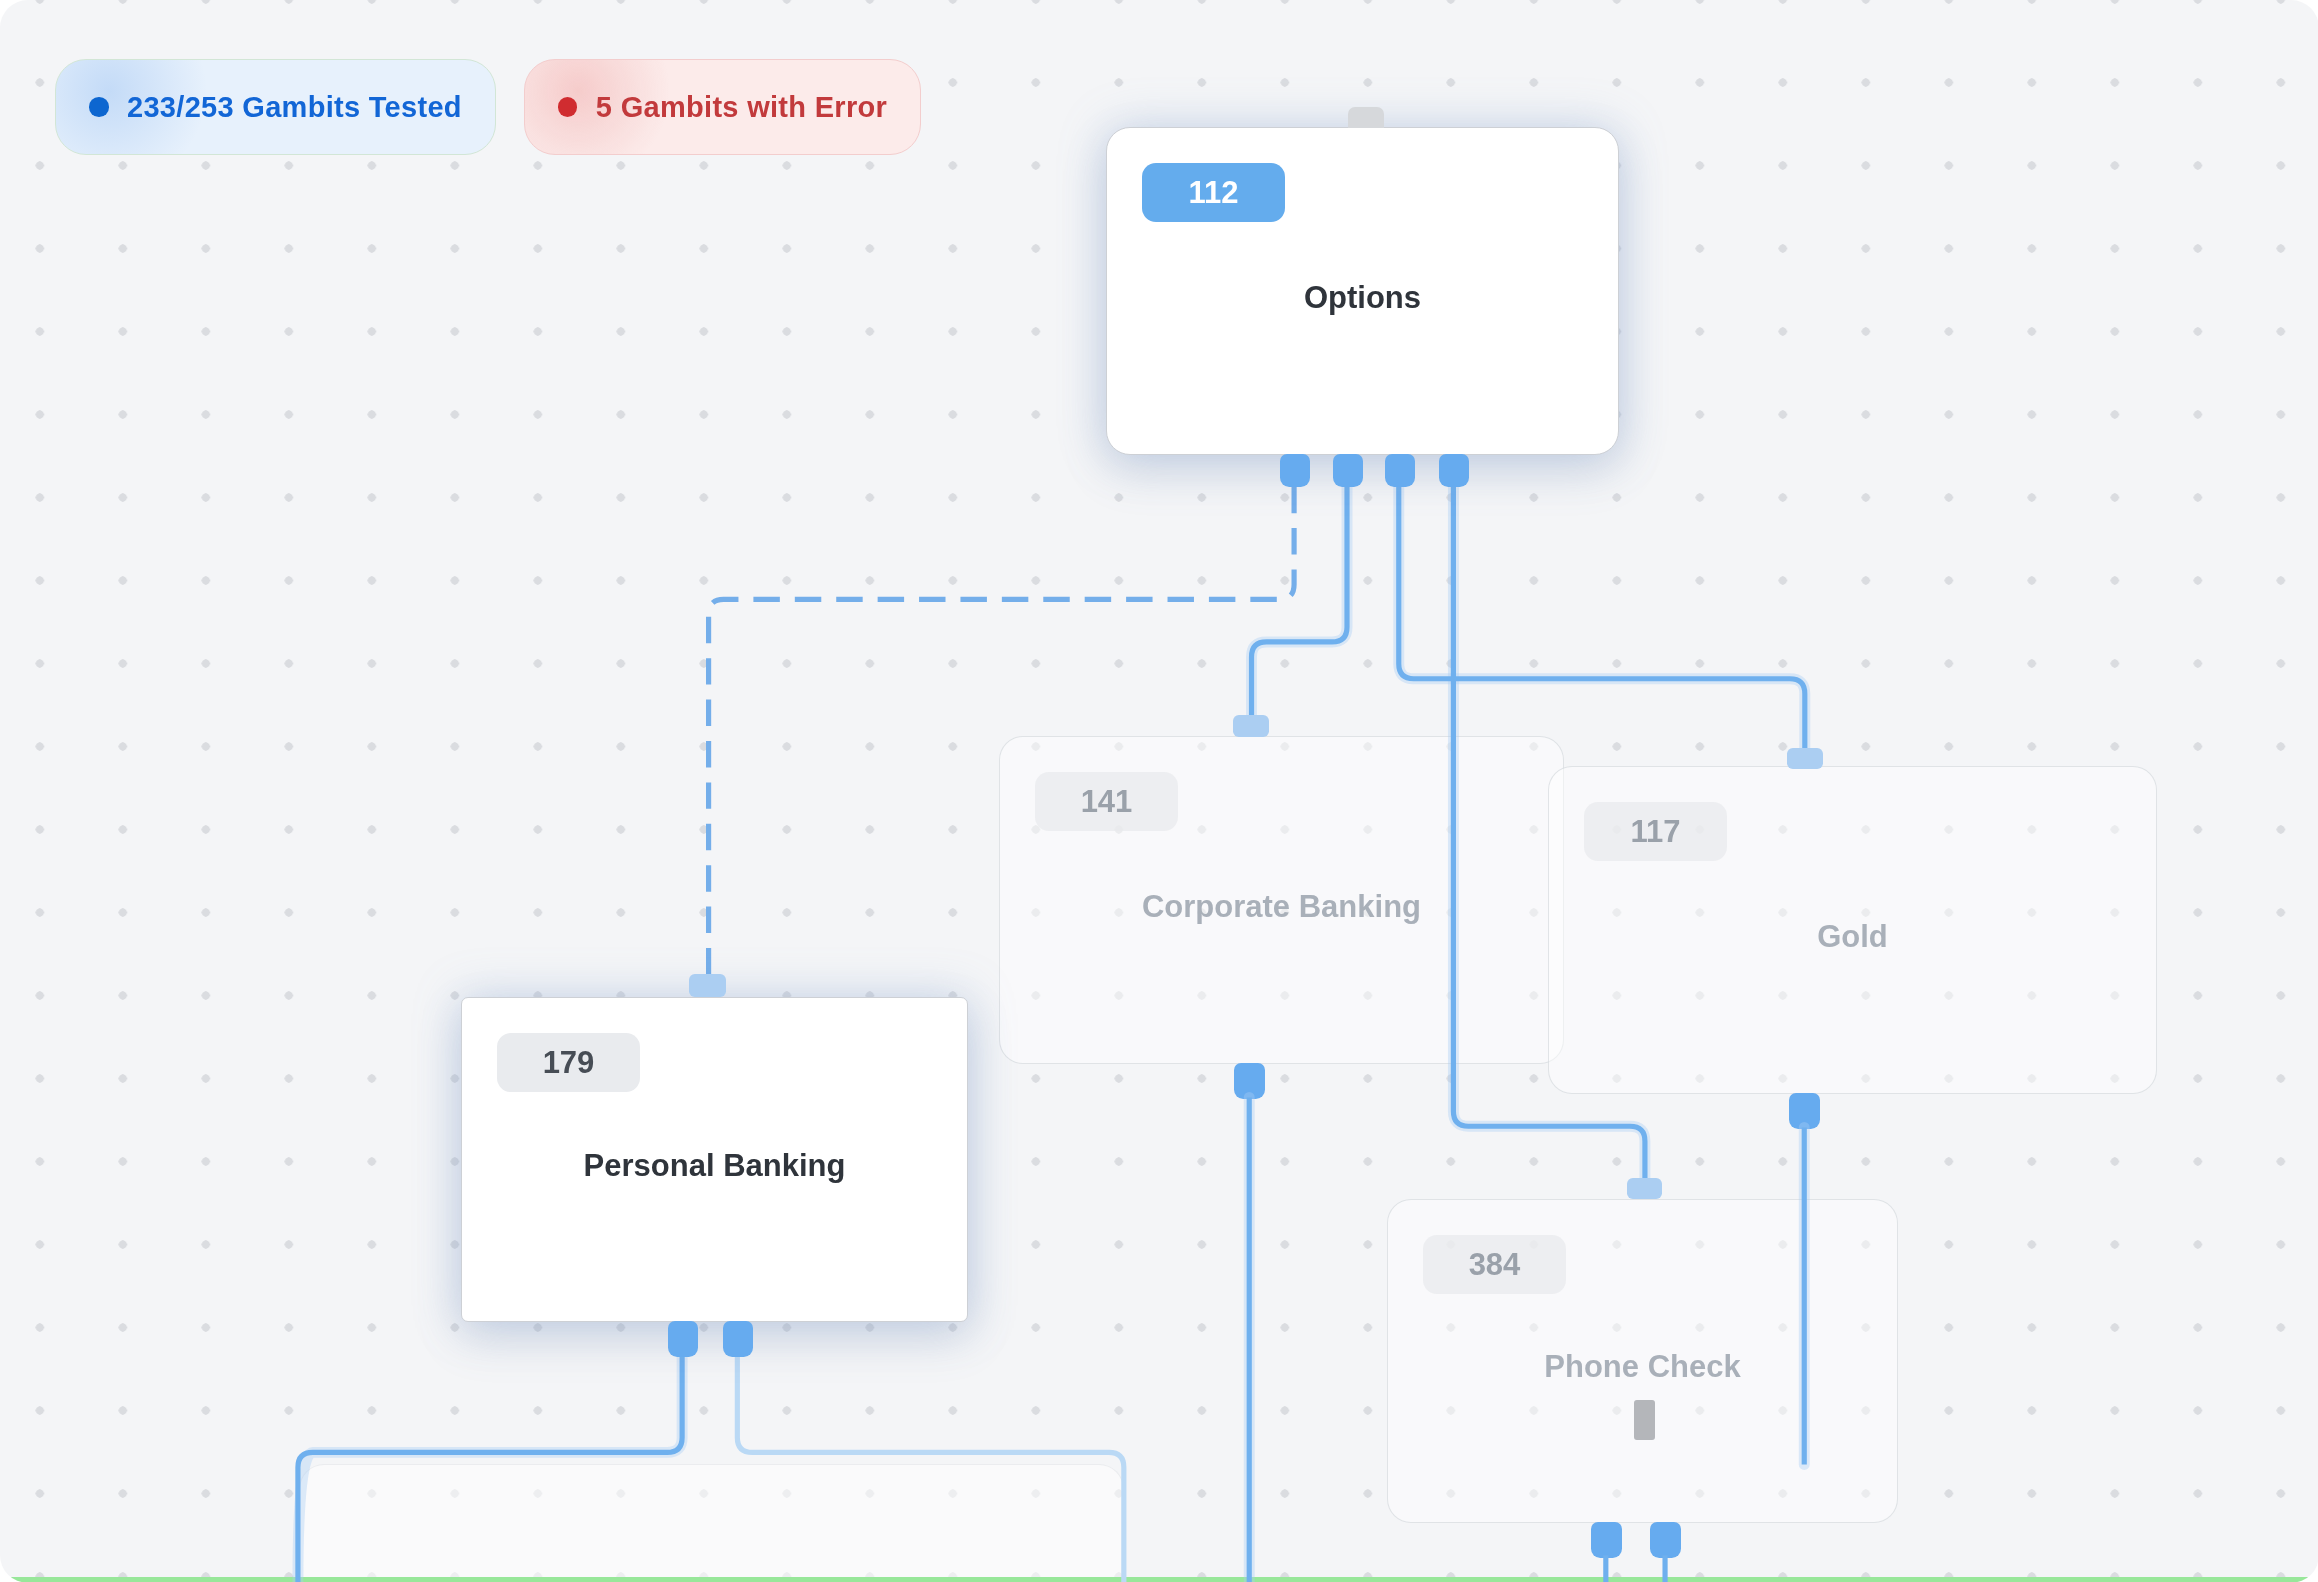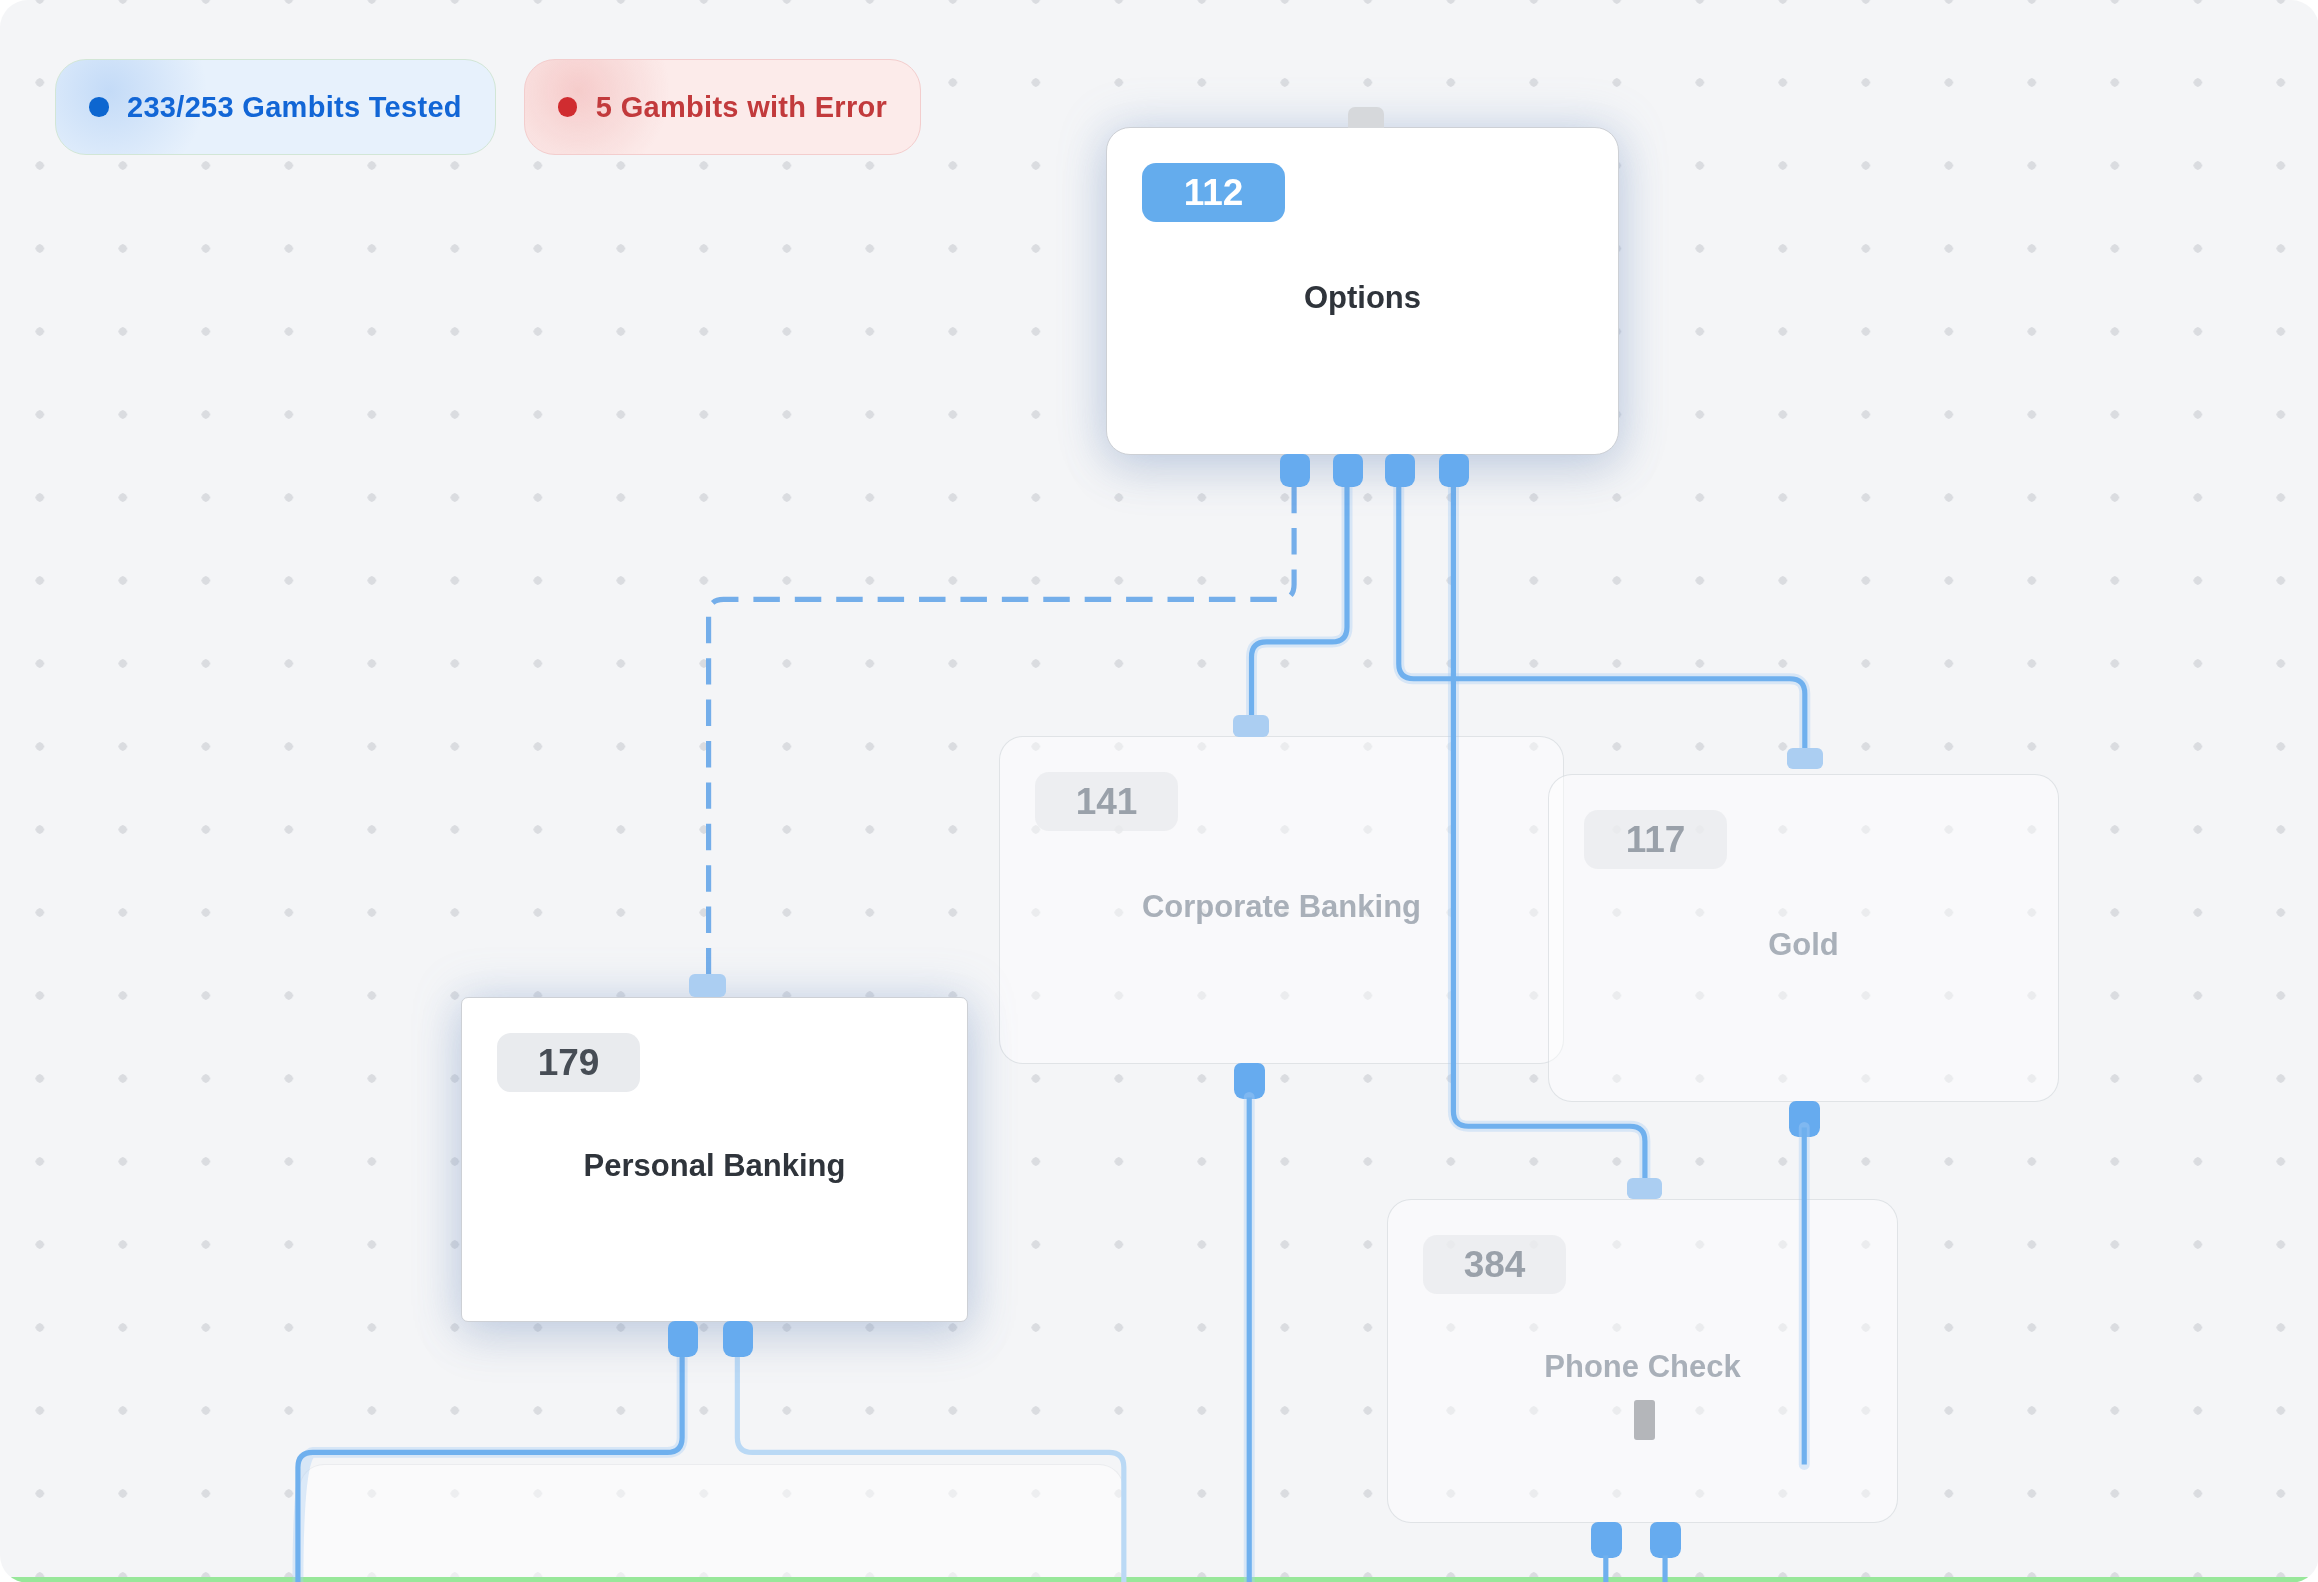--- a/index.html
+++ b/index.html
@@ -40,35 +40,35 @@
     background:#ffffff;border:1.2px solid #cdd0d5;z-index:3;
     box-shadow:0 0 46px rgba(130,160,210,.35), 0 17px 46px rgba(100,125,165,.20);
   }
   .node.ghost{
     background:rgba(255,255,255,0.45);
     border:1.2px solid rgba(203,207,214,0.55);
     z-index:1;
   }
   .badge{
     position:absolute;left:35px;top:35px;width:143px;height:59px;border-radius:14px;
-    font-size:37px;font-weight:600;display:flex;align-items:center;justify-content:center;
+    font-size:31px;font-weight:600;display:flex;align-items:center;justify-content:center;
   }
   .solid .badge.badge-blue{background:var(--selected_badge_bg,#64aced);color:#ffffff;}
   .solid .badge.badge-gray{background:var(--badge_bg,#e9ebee);color:#474d55;}
   .ghost .badge{background:rgba(232,234,237,0.7);color:#9aa1aa;}
   .title{
     position:absolute;left:50%;top:52%;transform:translate(-50%,-50%);
     font-size:31px;font-weight:700;white-space:nowrap;
   }
   .solid .title{color:#2f343b;}
   .ghost .title{color:#a9b0b9;}
 
   #node-options{left:1106px;top:127px;width:513px;height:328px;}
   #node-corporate{left:999px;top:736px;width:565px;height:328px;}
-  #node-gold{left:1548px;top:766px;width:511px;height:328px;margin-top:8px;}
+  #node-gold{left:1548px;top:766px;width:609px;height:328px;}
   #node-personal{left:461px;top:997px;width:507px;height:325px;border-radius:7px;}
   #node-phone{left:1387px;top:1199px;width:511px;height:324px;}
 
   .top-handle{
     position:absolute;left:241px;top:-21px;width:36px;height:21px;
     background:#d6d8db;border-radius:7px 7px 0 0;
   }
 
   .port{
     position:absolute;width:30px;background:var(--port,#66abef);

